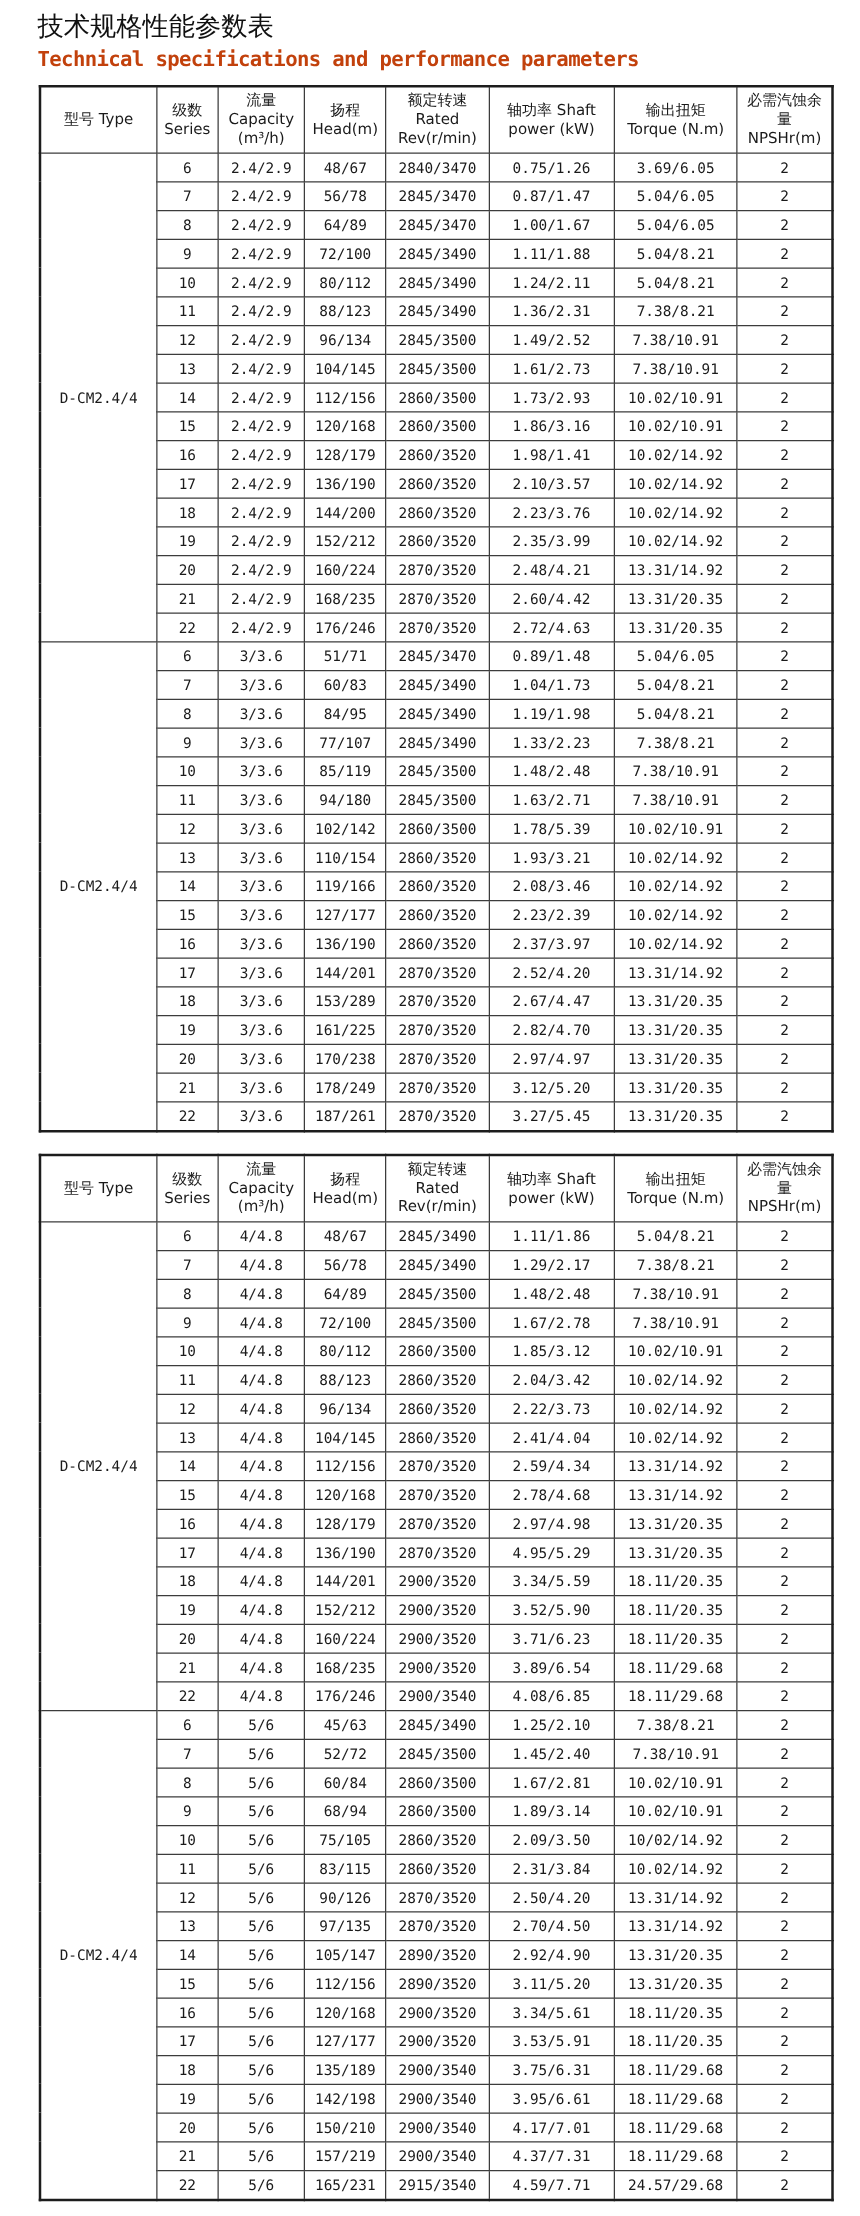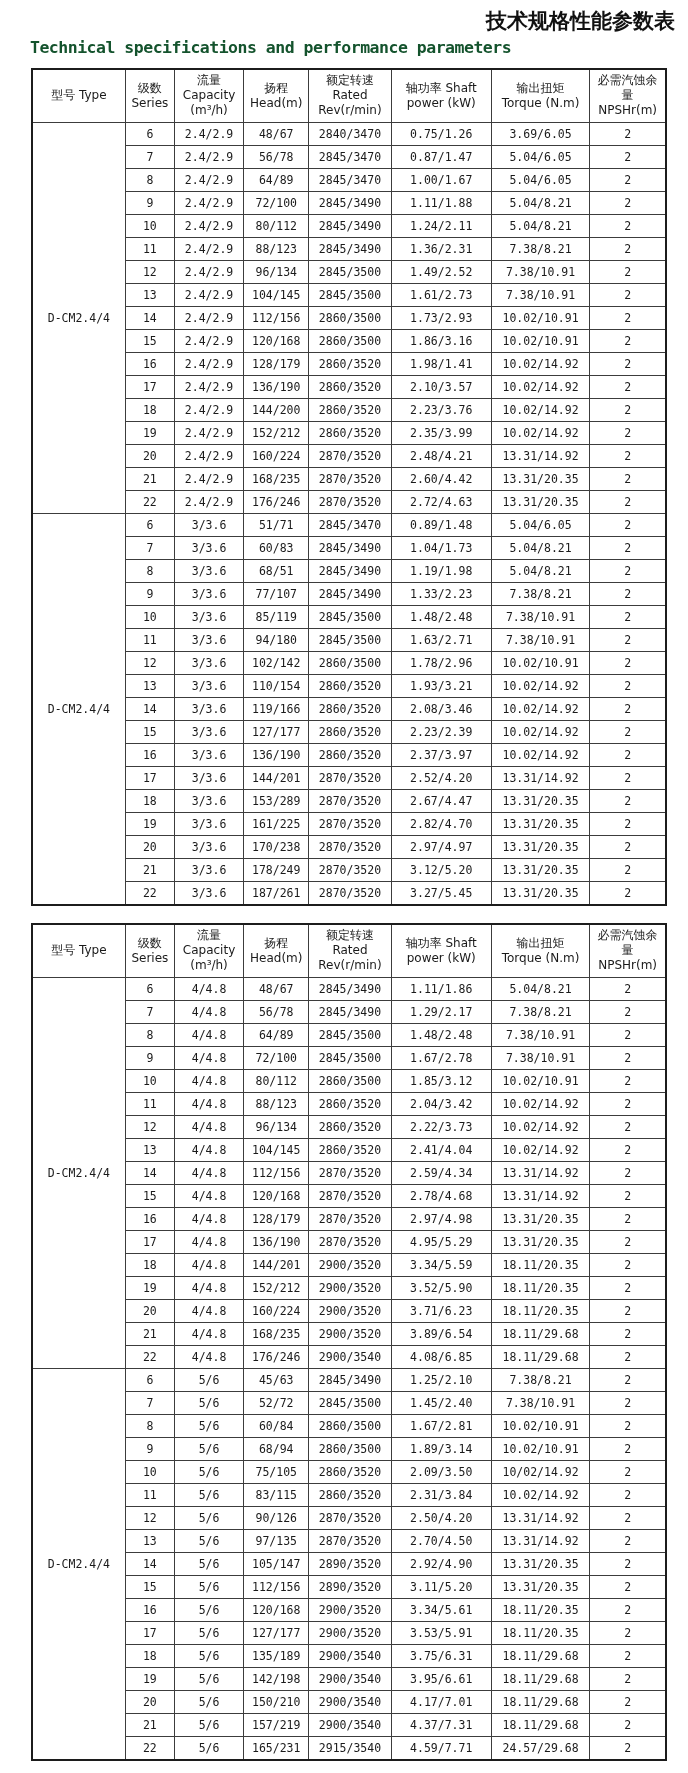--- a/index.html
+++ b/index.html
@@ -12,34 +12,33 @@
     height: 1773px;
     font-family: "DejaVu Sans Mono", monospace;
     color: #1a1a1a;
   }
   .page {
     padding: 9px 13px 0 30px;
   }
   .title-zh {
     font-family: "DejaVu Sans", sans-serif;
     font-size: 21px;
-    font-weight: bold;
+    font-weight: normal;
     line-height: 1.2;
     margin: 0 0 4px 0;
     color: #111;
-    text-align: right;
   }
   .title-en {
     font-family: "DejaVu Sans Mono", monospace;
     font-size: 16.5px;
     font-weight: bold;
     line-height: 1.2;
     margin: 0 0 10px 0;
     letter-spacing: -0.5px;
-    color: #14532d;
+    color: #c2410c;
   }
   table.spec-table {
     border-collapse: collapse;
     table-layout: fixed;
     width: 636px;
     margin: 0 0 17px 1px;
     border: 2px solid #1c1c1c;
   }
   table.spec-table col.c-type     { width: 93px; }
   table.spec-table col.c-series   { width: 49px; }
@@ -286,21 +285,21 @@
           <td>3/3.6</td>
           <td>60/83</td>
           <td>2845/3490</td>
           <td>1.04/1.73</td>
           <td>5.04/8.21</td>
           <td>2</td>
         </tr>
         <tr>
           <td>8</td>
           <td>3/3.6</td>
-          <td>68/51</td>
+          <td>84/95</td>
           <td>2845/3490</td>
           <td>1.19/1.98</td>
           <td>5.04/8.21</td>
           <td>2</td>
         </tr>
         <tr>
           <td>9</td>
           <td>3/3.6</td>
           <td>77/107</td>
           <td>2845/3490</td>
@@ -324,21 +323,21 @@
           <td>2845/3500</td>
           <td>1.63/2.71</td>
           <td>7.38/10.91</td>
           <td>2</td>
         </tr>
         <tr>
           <td>12</td>
           <td>3/3.6</td>
           <td>102/142</td>
           <td>2860/3500</td>
-          <td>1.78/2.96</td>
+          <td>1.78/5.39</td>
           <td>10.02/10.91</td>
           <td>2</td>
         </tr>
         <tr>
           <td>13</td>
           <td>3/3.6</td>
           <td>110/154</td>
           <td>2860/3520</td>
           <td>1.93/3.21</td>
           <td>10.02/14.92</td>

